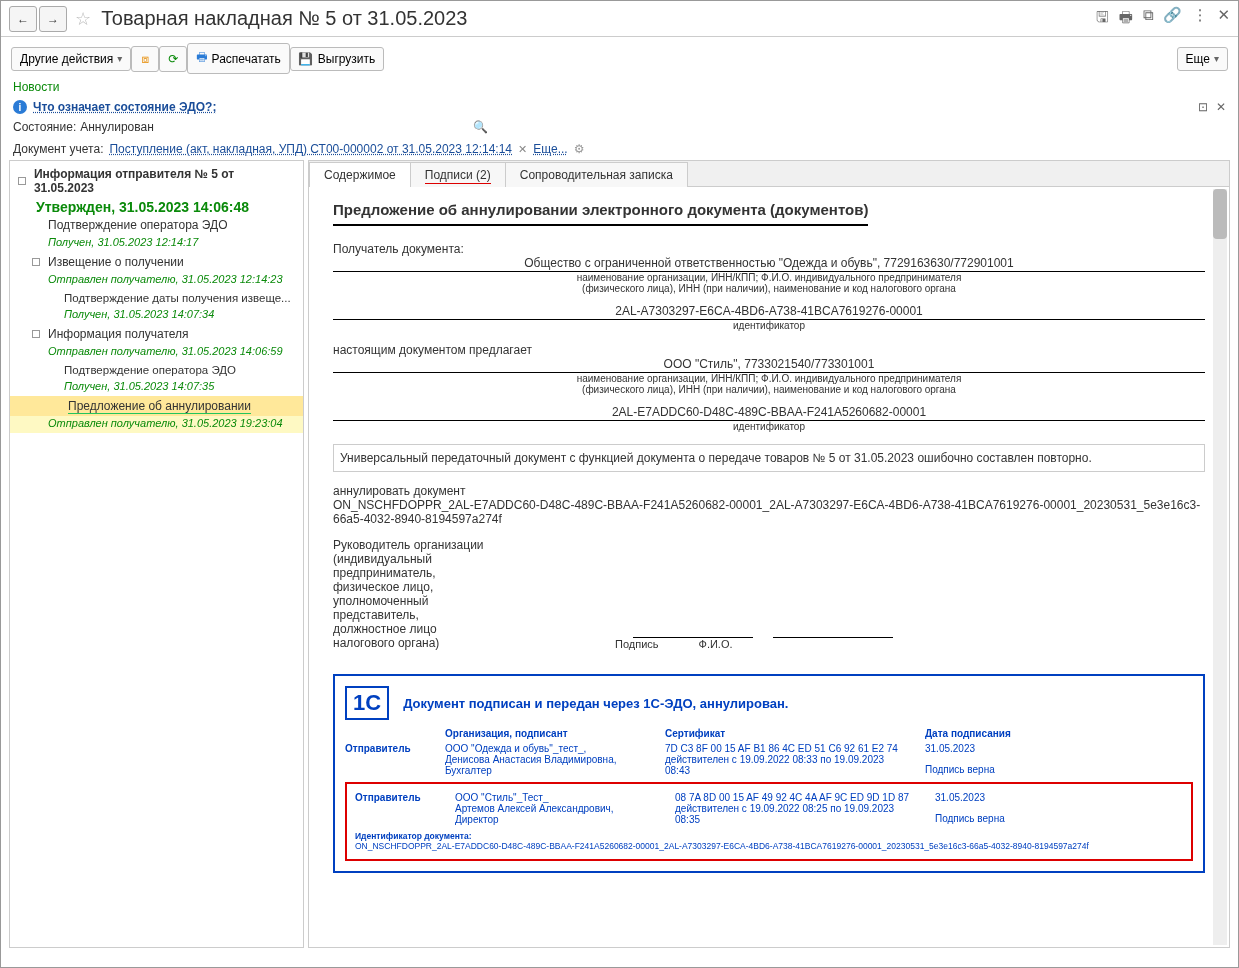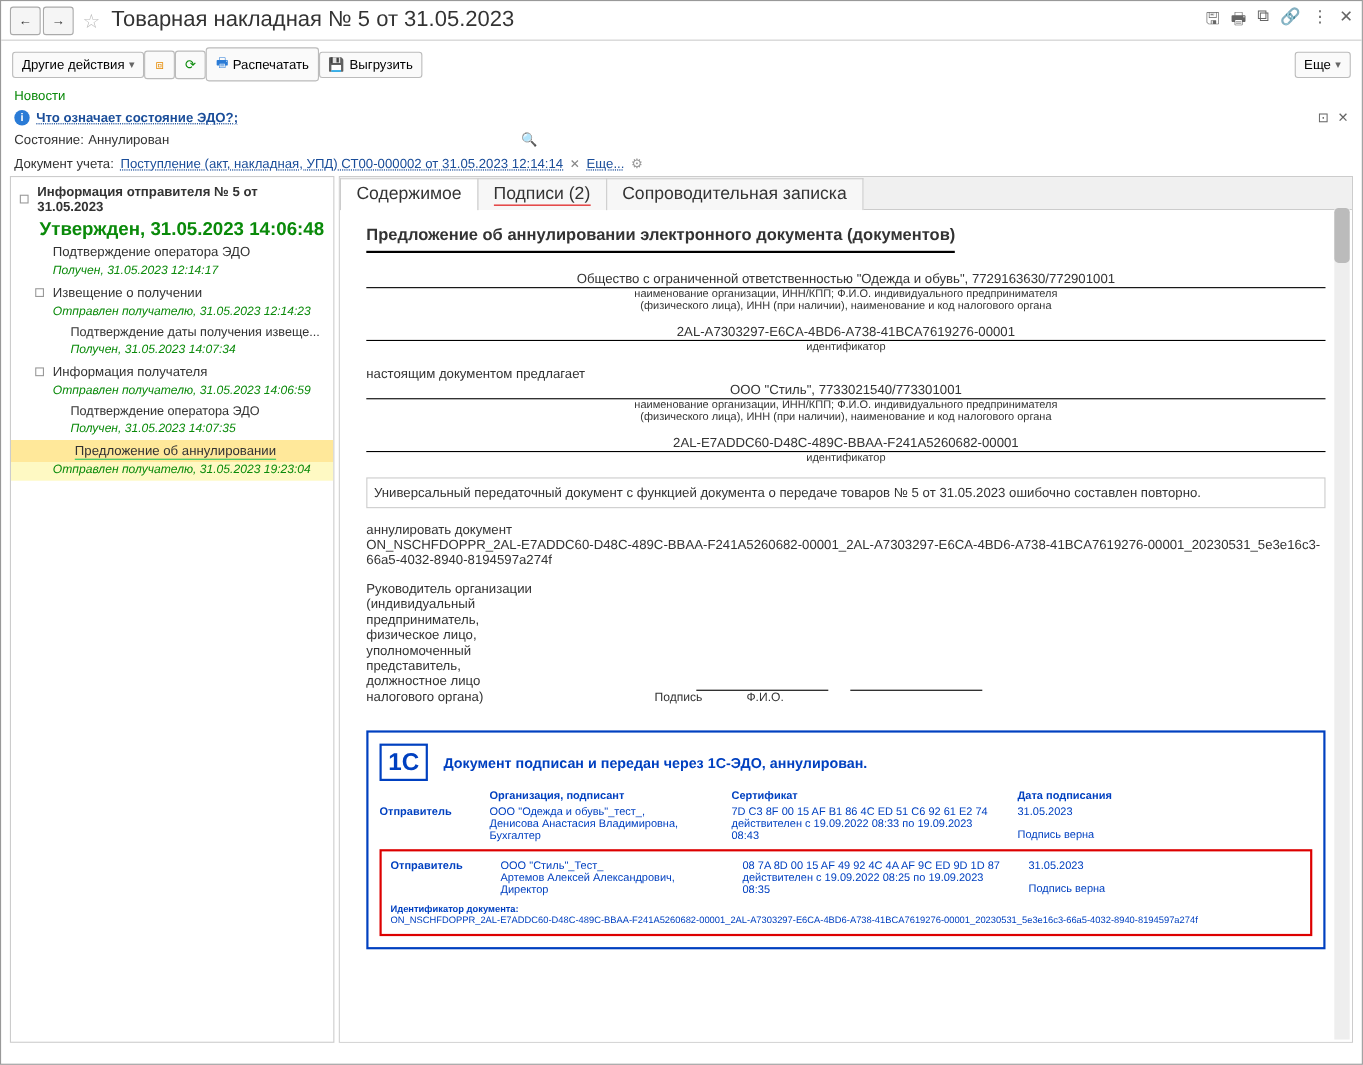--- a/index.html
+++ b/index.html
@@ -23,43 +23,43 @@
   .stateline{padding: 4px 12px; display:flex; align-items:center;}
   .stateline .val{font-weight:normal; margin-left:4px;}
   .search-ic{ margin-left: 320px; color:#2a7bd6; cursor:pointer;}
   .docline{ padding: 4px 12px; display:flex; align-items:center; gap:6px;}
   .link{ color:#1a4d99; text-decoration: underline dotted; cursor:pointer;}
   .xmark{color:#888;font-size:11px;}
   .layout{ display:flex; padding: 0 8px 8px; height: calc(100% - 170px);}
   .left-panel{ width: 295px; border:1px solid #ccc; margin-right:4px; padding: 2px 0; overflow:auto;}
   .tree-root{ font-weight:bold; padding:4px 8px; display:flex; align-items:center; gap:4px;}
   .bullet{display:inline-block;width:8px;height:8px;border:1px solid #999;margin-right:4px;}
-  .green{ color:#0a8a0a; font-weight:bold; padding-left:26px; font-size:17px;}
+  .green{ color:#0a8a0a; font-weight:bold; padding-left:26px; font-size:14px;}
   .tree-item{ padding:3px 8px 3px 38px; font-size:12px;}
   .tree-sub{ padding:3px 8px 3px 54px; font-size:11.5px;}
   .status{ color:#0a8a0a; font-style:italic; font-size:11px; padding:1px 8px 4px 38px;}
   .status-sub{padding-left:54px;}
   .selected{ background:#ffe89a;}
   .selected .node-label{ border-bottom:1px solid #22c55e;margin-left:20px;}
   .indent{display:flex;align-items:center;gap:4px;padding-left:22px;}
   .right-panel{ flex:1; border:1px solid #ccc; display:flex; flex-direction:column; position:relative;}
   .tabs{ display:flex; border-bottom:1px solid #ccc; background:#f0f0f0;}
-  .tab{ padding:5px 14px; border:1px solid #ccc; border-bottom:none; background:#f7f7f7; margin-right:-1px; cursor:pointer; font-size:16px; position:relative; top:1px;}
+  .tab{ padding:5px 14px; border:1px solid #ccc; border-bottom:none; background:#f7f7f7; margin-right:-1px; cursor:pointer; font-size:12px; position:relative; top:1px;}
   .tab.active{ background:#fff;}
   .tab.highlight span{border-bottom:1.5px solid #d00; padding-bottom:1px;}
   .doc{ flex:1; overflow:auto; padding: 14px 24px; background:#fff;}
   .doc-title{ font-size:15px; font-weight:bold; border-bottom:2px solid #000; padding-bottom:6px; margin-bottom:16px; display:inline-block;}
   .sect{ margin-bottom:12px; font-size:12px;}
   .uline{ border-bottom:1px solid #000; text-align:center; padding:0 0 1px;}
   .small{ font-size:10px; text-align:center; color:#333;}
   .leftlbl{text-align:left;}
   .boxnote{border:1px solid #ccc; padding:6px; margin:6px 0; font-size:12px;}
   .sig-lines{display:flex;gap:20px;margin-left:100px;margin-top:4px;}
   .sig-line{border-bottom:1px solid #000;width:120px;}
-  .sig-cap{display:flex;gap:40px;margin-left:62px;font-size:11px;}
+  .sig-cap{display:flex;gap:40px;margin-left:82px;font-size:11px;}
   .stamp{ border:2px solid #0040c0; padding:10px; margin-top:24px; color:#0040c0; font-size:11px;}
   .stamp-inner{border:2px solid #d00;padding:8px;margin-top:6px;}
   .stamp-head{display:flex; align-items:center; gap:14px; font-weight:bold; font-size:13px; margin-bottom:8px;}
   .logo-1c{ font-size:22px; font-weight:bold; color:#0040c0; border:2px solid #0040c0; padding:2px 6px; display:flex; align-items:center;}
   .stamp-cols{display:flex; gap:20px; font-size:10px;}
   .sc1{width:80px;font-weight:bold;}
   .sc2{width:200px;}
   .sc3{width:240px;}
   .sc4{width:90px;}
   .sch{font-weight:bold;}
@@ -170,20 +170,21 @@
       <div class="tab">Сопроводительная записка</div>
     </div>
     <div class="scroll-right">
         <div class="scroll-thumb"></div>
       </div>
 
     <div class="doc">
       <div class="doc-title">Предложение об аннулировании электронного документа (документов)</div>
 
       <div class="sect">
+        <div class="leftlbl">Получатель документа:</div>
         <div class="uline">Общество с ограниченной ответственностью "Одежда и обувь", 7729163630/772901001</div>
         <div class="small">наименование организации, ИНН/КПП; Ф.И.О. индивидуального предпринимателя</div>
         <div class="small">(физического лица), ИНН (при наличии), наименование и код налогового органа</div>
         <div style="height:10px"></div>
         <div class="uline">2AL-A7303297-E6CA-4BD6-A738-41BCA7619276-00001</div>
         <div class="small">идентификатор</div>
       </div>
 
       <div class="sect">
         <div class="leftlbl">настоящим документом предлагает</div>

